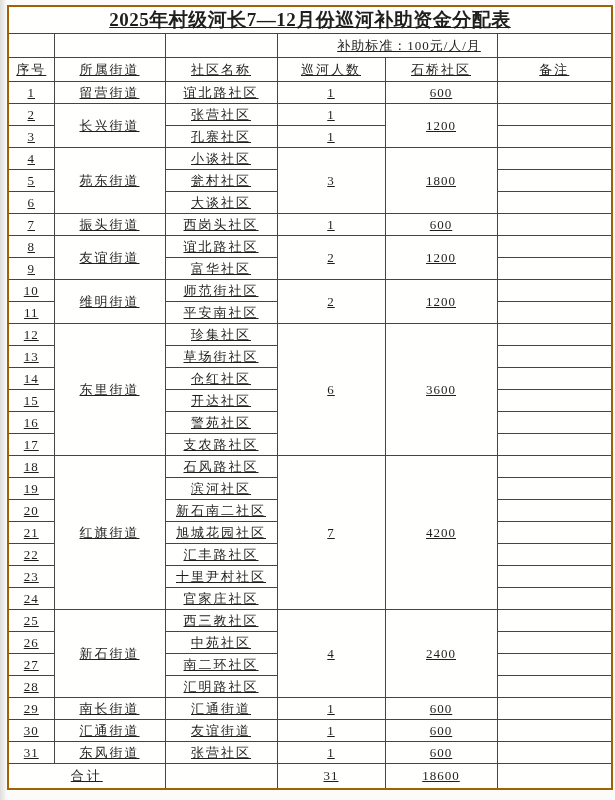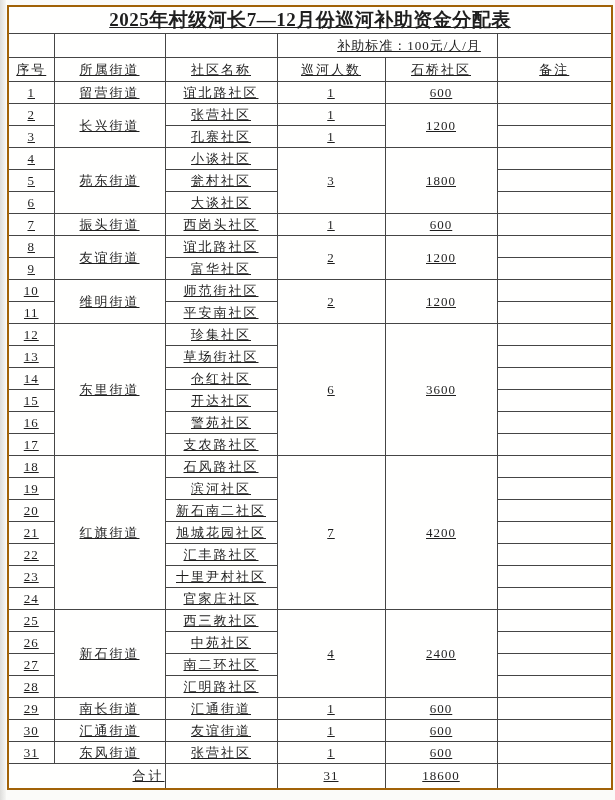--- a/index.html
+++ b/index.html
@@ -51,21 +51,21 @@
   tr.header-row th {
     height: 23px;
     font-size: 13px;
     font-weight: 400;
     letter-spacing: 2px;
   }
   tbody td { height: 21px; font-size: 13px; }
   td.cn  { letter-spacing: 2px; margin-left: 24px; }
   td.num { letter-spacing: 1px; }
   tfoot td { height: 24px; font-size: 13px; }
-  tfoot td.cn { letter-spacing: 3px; text-align: right; }
+  tfoot td.cn { letter-spacing: 3px; }
 </style>
 </head>
 <body>
 
 <div class="page-edge"></div>
 
 <table class="subsidy">
   <colgroup>
     <col style="width:46px">
       <col style="width:111px">

